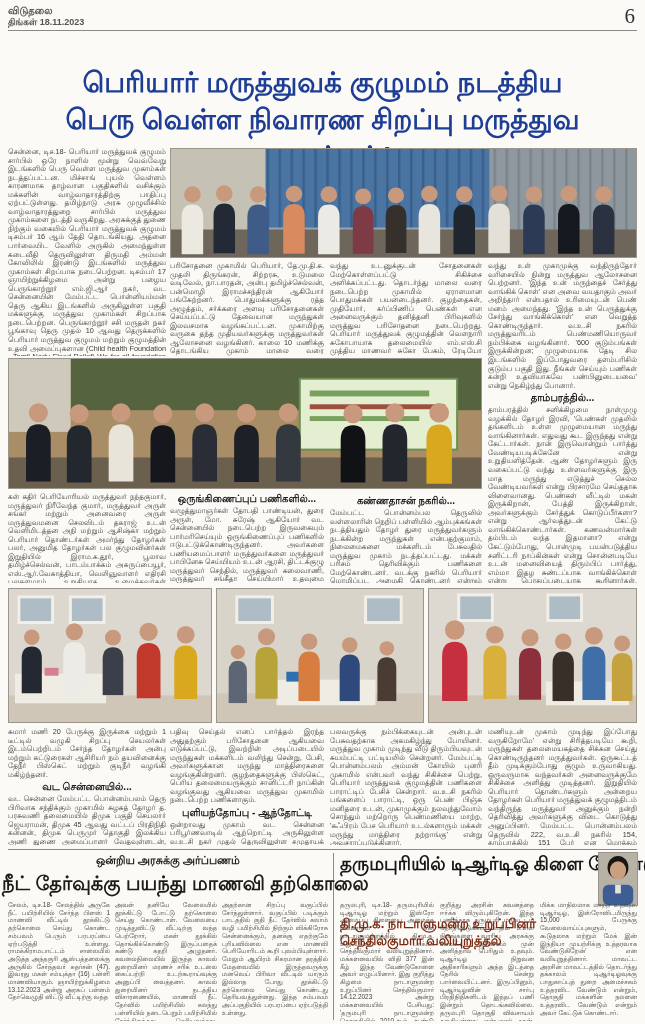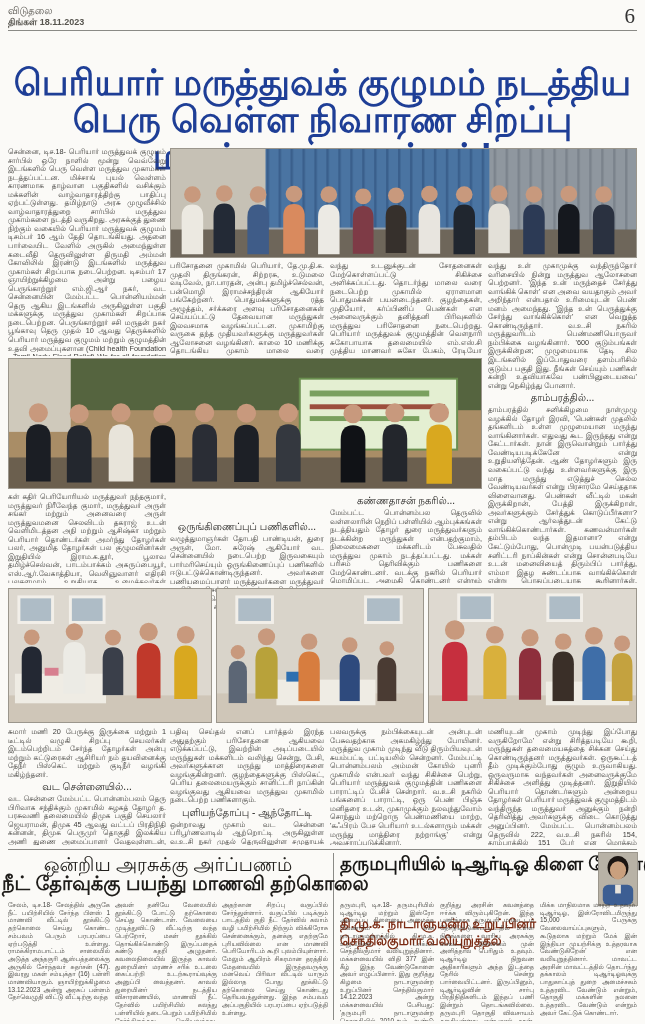--- a/index.html
+++ b/index.html
@@ -1,35 +1,35 @@
 <!DOCTYPE html>
 <html style="--paper: #fbfaf7; --ink: #2e2e2e; --headline-blue: #1e3e96; --kicker-red: #c4231b; --subhead-maroon: #7b2a12;"><head>
 <meta charset="utf-8">
 <style>
   html,body{margin:0;padding:0;background:#777;}
   .page{position:relative;width:645px;height:1024px;margin:0 auto;background:var(--paper,#fbfaf7);
         font-family:"Liberation Sans","DejaVu Sans",sans-serif;color:var(--ink,#2e2e2e);overflow:hidden;}
   .abs{position:absolute;}
   
   .masthead{left:8px;top:4px;width:629px;height:26px;border-bottom:1.5px solid #8a8a86;}
-  .paper-name{position:absolute;left:0;top:1px;font-size:10px;font-weight:normal;color:#57554f;}
+  .paper-name{position:absolute;left:0;top:1px;font-size:10px;font-weight:bold;color:#57554f;}
   .date-line{position:absolute;left:0;top:13px;font-size:9px;font-weight:bold;color:#57554f;}
   .page-num{position:absolute;right:2px;top:0;font-size:21px;font-family:"Liberation Serif","DejaVu Serif",serif;color:#333;}
   
   .kicker{left:0;top:44px;width:645px;text-align:center;font-size:16.5px;font-weight:bold;color:var(--kicker-red,#c4231b);}
-  .headline{left:0;top:64px;width:645px;text-align:center;font-size:36px;line-height:37px;font-weight:bold;color:var(--headline-blue,#1e3e96);}
+  .headline{left:0;top:64px;width:645px;text-align:center;font-size:28px;line-height:37px;font-weight:bold;color:var(--headline-blue,#1e3e96);}
   
   .col{font-size:7.3px;line-height:8.55px;text-align:justify;color:#3c3b38;overflow:hidden;}
-  .subhead{font-size:10px;font-weight:normal;text-align:center;color:#1d1c1a;padding:2px 0 1px 0;}
+  .subhead{font-size:10px;font-weight:bold;text-align:center;color:#1d1c1a;padding:2px 0 1px 0;}
   .photo{background:#cfcac0;border:1px solid #9b968c;box-sizing:border-box;overflow:hidden;}
   .photo svg{display:block;width:100%;height:100%;}
   .hrule{background:#8a8a86;height:1px;}
   .vrule{background:#8a8a86;width:1px;}
   
-  .neet-kicker{left:8px;top:854px;width:320px;text-align:center;font-size:19px;font-weight:normal;color:#23211e;}
+  .neet-kicker{left:8px;top:854px;width:320px;text-align:center;font-size:11px;font-weight:bold;color:#23211e;}
   .neet-headline{left:2px;top:872px;width:330px;text-align:center;font-size:19.5px;font-weight:bold;color:#1e1c19;white-space:nowrap;}
   .tiny{font-size:6.45px;line-height:7.7px;text-align:justify;color:#403f3b;overflow:hidden;}
   .drdo-headline{left:340px;top:853px;width:258px;font-size:18.5px;font-weight:bold;color:#171614;white-space:nowrap;}
   .drdo-subhead{left:340px;top:880px;width:258px;font-size:13px;font-weight:bold;color:var(--subhead-maroon,#7b2a12);margin-top:36px;}
 </style>
 </head>
 <body>
 
 <div class="page">
 
@@ -109,21 +109,21 @@
       <use href="#prs" x="223" y="41" width="31" height="87" style="color:#1d2026"></use>
       <use href="#prs" x="265" y="40" width="31" height="88" style="color:#34383f"></use>
       <use href="#prs" x="330" y="42" width="31" height="86" style="color:#101216"></use>
       <use href="#prs" x="372" y="40" width="31" height="88" style="color:#23262c"></use>
       <use href="#prs" x="416" y="42" width="32" height="86" style="color:#d9a81f"></use>
     </svg>
   </div>
 
   <div class="abs col" style="left:8px;top:493px;width:158px;height:90px;">கள் கதிர் பெரியோரியல் மருத்துவர் நந்தகுமார், மருத்துவர் நிரீவேந்த குமார், மருத்துவர் அருள் சங்கர் மற்றும் அனைவரை அருள் மருத்துவமனை செலவிடம் தகராஜ் உடன் வெளிமிடத்தன அநி மற்றும் ஆசிஷ்கா மற்றும் பெரியார் தொண்டர்கள் அமர்ந்து தோழர்கள் பலர், அனுமித தோழர்கள் பல குழுமவினர்கள் இறுதியில் இராம.க.தூர், பூலாவ தமிழ்ச்செல்வன், பாடம்பாக்கம் அகருப்பையூர், எஸ்.ஆர்.வேகாத்தியா, வெலிஞுவாளர் எதிரசி பலகளமாம் உறுதியாக உழைத்தவர்கள் ஆசிரியர் களப்பணியில் பங்குபெற்றனர். பகுதி மக்கள் பெருந்திரளாக வந்து மருத்துவம் பார்த்து பயனடைகின்றனர். இதுகளில் தோழர் கிருத்தவர் பத்திரிகர் பலமுறை</div>
 
-  <div class="abs" style="left:170px;top:491px;width:154px;height:92px;overflow:hidden;margin-top:28px;">
+  <div class="abs" style="left:170px;top:491px;width:154px;height:92px;overflow:hidden;">
     <div class="subhead">ஒருங்கிணைப்புப் பணிகளில்...</div>
     <div class="col" style="width:154px;">வழுத்துமாஞர்கள் தோபதி பாண்டியன், துரை அருள், மோ. சுரேஷ் ஆகியோர் வட சென்னையில் நடைபெற்ற இருவகையும் பார்மரிசெய்யும் ஒருங்கிணைப்புப் பணிகளில் ஈடுபட்டுக்கொண்டிருந்தனர். அவர்களை பணியமைப்பாளர் மருத்துவர்களை மருத்துவர் பாபினேசு செய்யியம் உடன் ஆரசி, திட்டக்குழு மருத்துவர் செந்தில், மருத்துவர் கலைவாணி, மருத்துவர் சங்கீதா செய்யிமார் உதவுமை ஆசிரியர்கள் பங்கேற்று மக்களுக்கு தொடர்ந்து வெகுநாள் குழந்தைகள் முதல் முதியவர்கள் வரை 200 பேர் வைத்தியம் கொண்டு பயன்பெற்றனர்.</div>
   </div>
 
   <div class="abs" style="left:330px;top:493px;width:152px;height:90px;overflow:hidden;">
     <div class="subhead">கண்ணதாசன் நகரில்...</div>
     <div class="col" style="width:152px;">மேம்பட்ட பொன்னம்பல தெருவில் வள்ளலாரின் நெறிப் பள்ளியில் ஆம்புக்கங்கள் நடத்தியதும் தோழர் துரை மருத்துவர்களும் நடக்கின்ற மருந்துகள் என்பதற்குமாம், நிலைமைகளை மக்களிடம் பேசுவதில் மருத்துவ முகாம் நடத்தப்பட்டது. மக்கள் பரிசம் தெரிவிக்கும் பணிகளை மேற்கொண்டனர். வடக்கு நகரில் பெரியார் மொழிப்பட அமைதி கொண்டனர் என்றும் குழும பேரில் செய்து ஆண்டுகளில் அருகருக.</div>
   </div>
 
   <div class="abs photo" style="left:8px;top:588px;width:204px;height:135px;">

